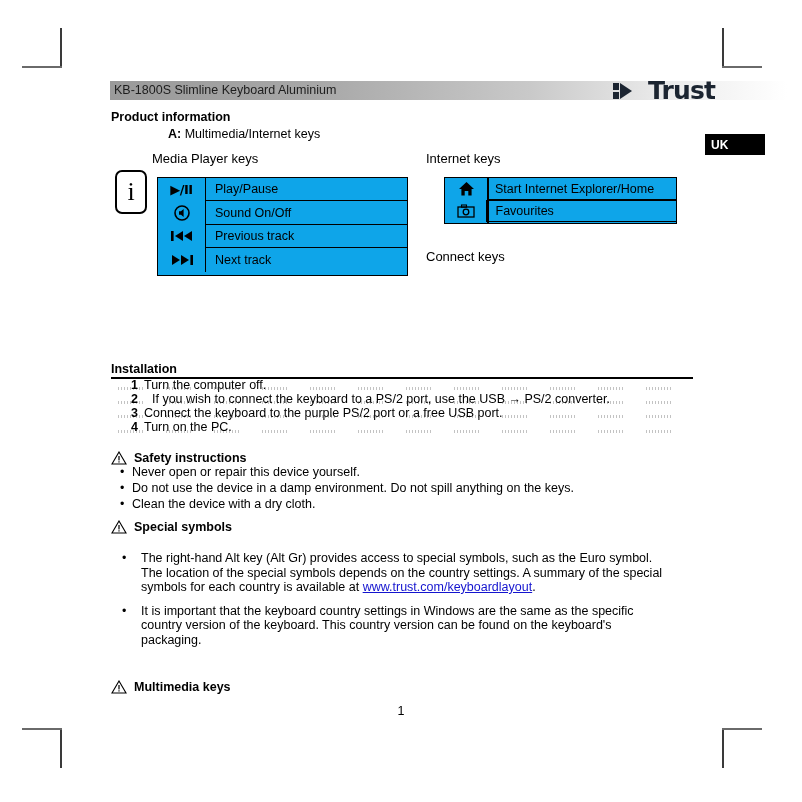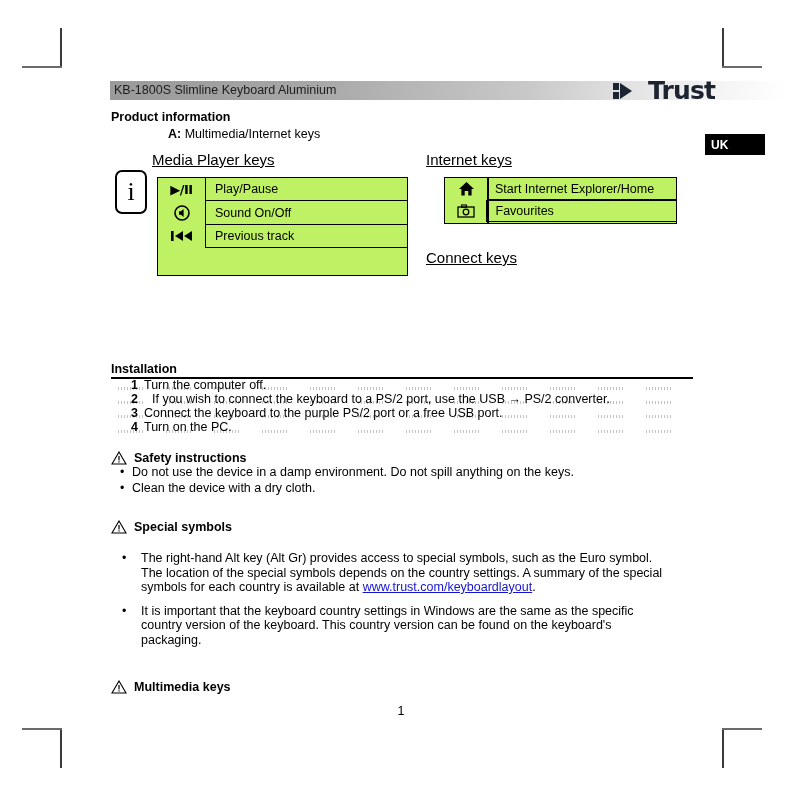--- a/index.html
+++ b/index.html
@@ -100,22 +100,21 @@
     font-weight: bold;
     display: flex;
     align-items: center;
     padding-left: 6px;
     box-sizing: border-box;
   }
 
   
   .cap {
     position: absolute;
-    font-size: 15px;
-    text-decoration: underline;
+    font-size: 13px;
     white-space: nowrap;
   }
 
   
   .info-box {
     position: absolute;
     left: 115px;
     top: 170px;
     width: 32px;
     height: 44px;
@@ -131,21 +130,21 @@
     font-size: 26px;
     line-height: 1;
     color: #000;
   }
 
   
   .keytable {
     position: absolute;
     border: 1.5px solid #000000;
     box-sizing: border-box;
-    background: #bef264;
+    background: #0ea5e9;
   }
   .keyrow {
     display: flex;
     align-items: stretch;
     box-sizing: border-box;
   }
   .keyicon {
     display: flex;
     align-items: center;
     justify-content: center;
@@ -383,20 +382,30 @@
     <div class="keyrow">
       <div class="keyicon">
         <svg width="26" height="12" viewBox="0 0 26 12">
           <rect x="2" y="1" width="2.6" height="10" fill="#000"></rect>
           <path d="M14 1 L14 11 L6 6 Z" fill="#000"></path>
           <path d="M23 1 L23 11 L15 6 Z" fill="#000"></path>
         </svg>
       </div>
       <div class="keylabel">Previous track</div>
     </div>
+    <div class="keyrow last">
+      <div class="keyicon">
+        <svg width="26" height="12" viewBox="0 0 26 12">
+          <path d="M3 1 L3 11 L11 6 Z" fill="#000"></path>
+          <path d="M12 1 L12 11 L20 6 Z" fill="#000"></path>
+          <rect x="21.4" y="1" width="2.6" height="10" fill="#000"></rect>
+        </svg>
+      </div>
+      <div class="keylabel">Next track</div>
+    </div>
   </div>
 
   <div class="cap" style="left:426px; top:151px;">Internet keys</div>
 
   <div class="keytable" id="internet-table">
     <div class="iconcol-border"></div>
     <div class="keyrow">
       <div class="keyicon">
         <svg width="17" height="16" viewBox="0 0 17 16">
           <path d="M8.5 1 L16 8 L13.6 8 L13.6 14.5 L10.3 14.5 L10.3 10 L6.7 10 L6.7 14.5 L3.4 14.5 L3.4 8 L1 8 Z" fill="#000"></path>
@@ -443,20 +452,21 @@
   <div class="warn-head" style="left:111px; top:451px;justify-content:flex-end;">
     <svg width="16" height="14" viewBox="0 0 16 14">
       <path d="M8 1 L15 13 L1 13 Z" fill="none" stroke="#000" stroke-width="1.1"></path>
       <rect x="7.4" y="5" width="1.2" height="4.4" fill="#000"></rect>
       <rect x="7.4" y="10.3" width="1.2" height="1.2" fill="#000"></rect>
     </svg>
     <span>Safety instructions</span>
   </div>
 
   <div class="bullets" style="left:118px; top:465px; width:560px;">
+    <div class="bullet-line">Never open or repair this device yourself.</div>
     <div class="bullet-line">Do not use the device in a damp environment. Do not spill anything on the keys.</div>
     <div class="bullet-line">Clean the device with a dry cloth.</div>
   </div>
 
   <div class="warn-head" style="left:111px; top:520px;">
     <svg width="16" height="14" viewBox="0 0 16 14">
       <path d="M8 1 L15 13 L1 13 Z" fill="none" stroke="#000" stroke-width="1.1"></path>
       <rect x="7.4" y="5" width="1.2" height="4.4" fill="#000"></rect>
       <rect x="7.4" y="10.3" width="1.2" height="1.2" fill="#000"></rect>
     </svg>

